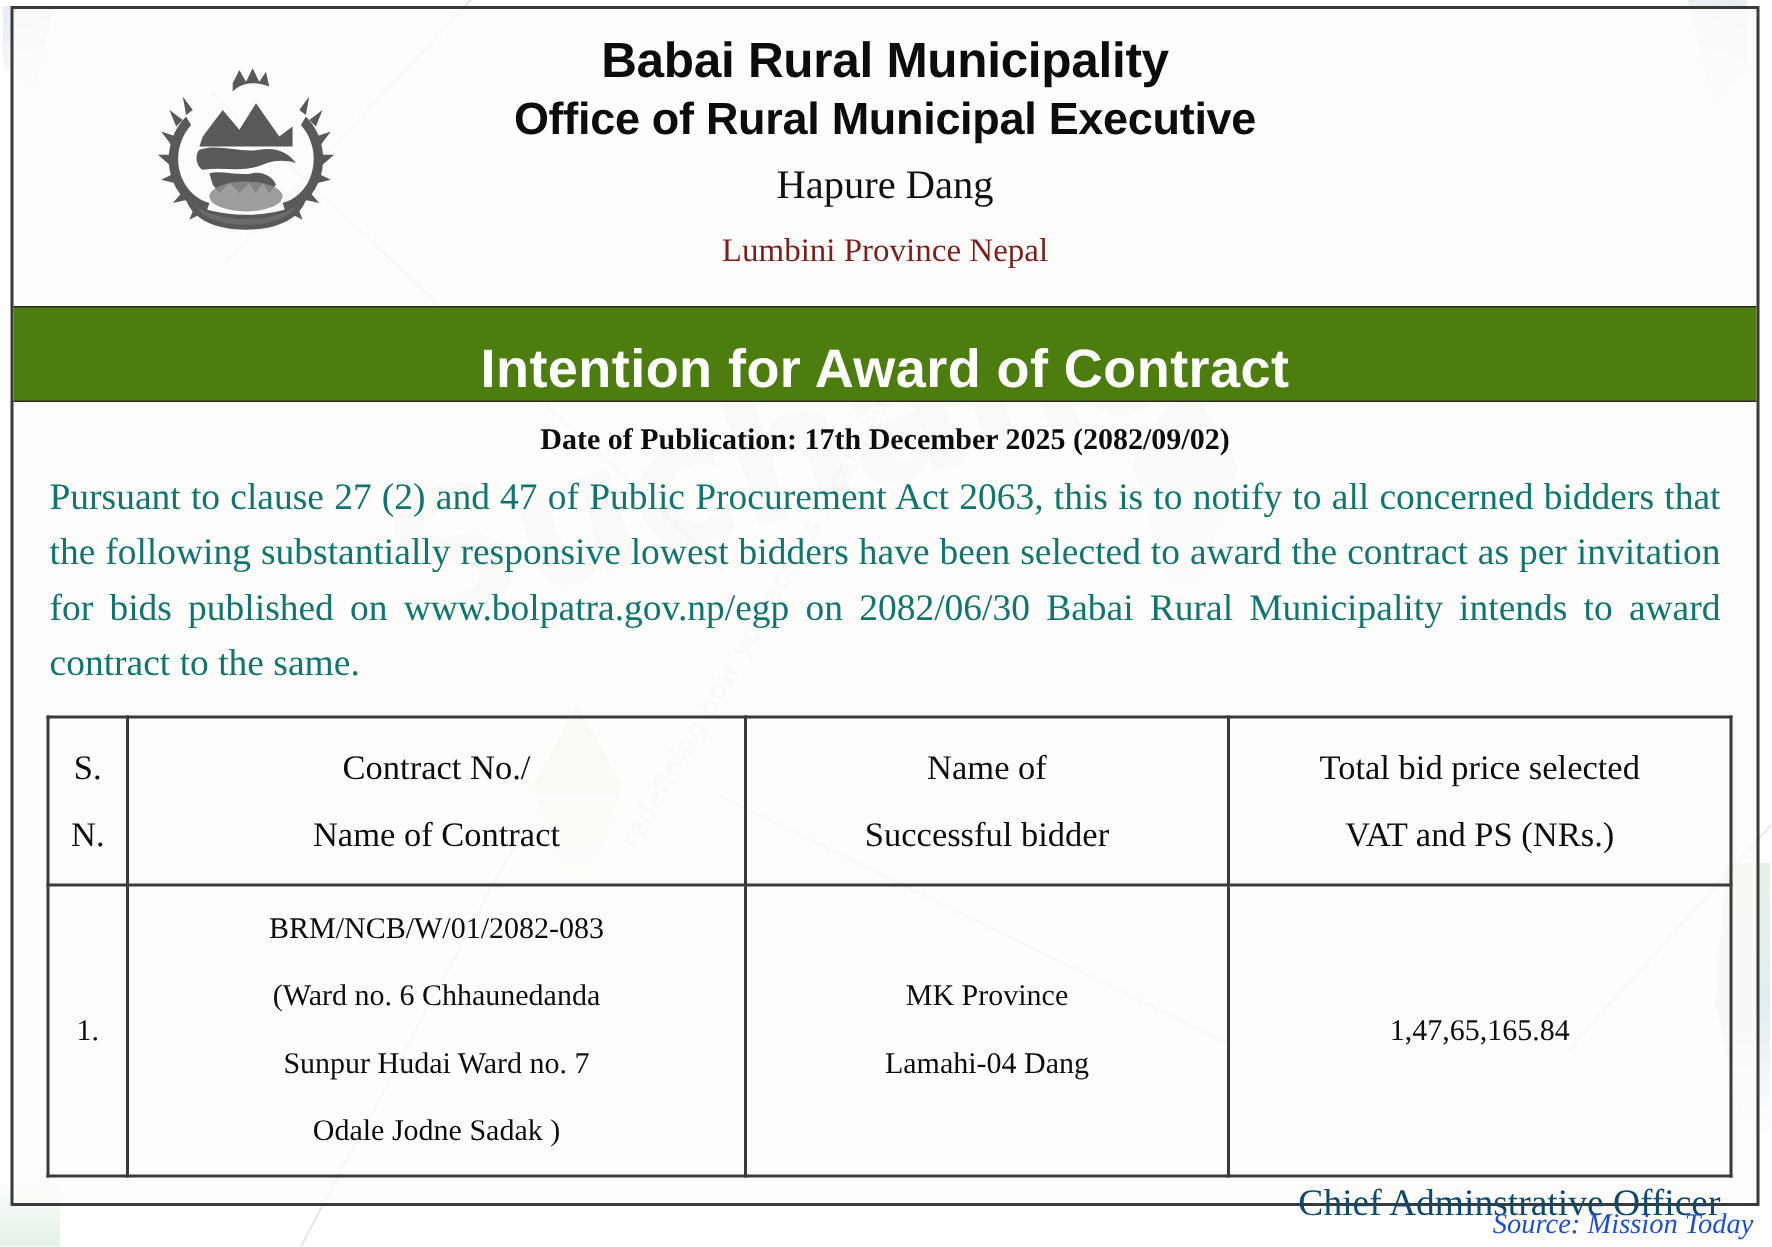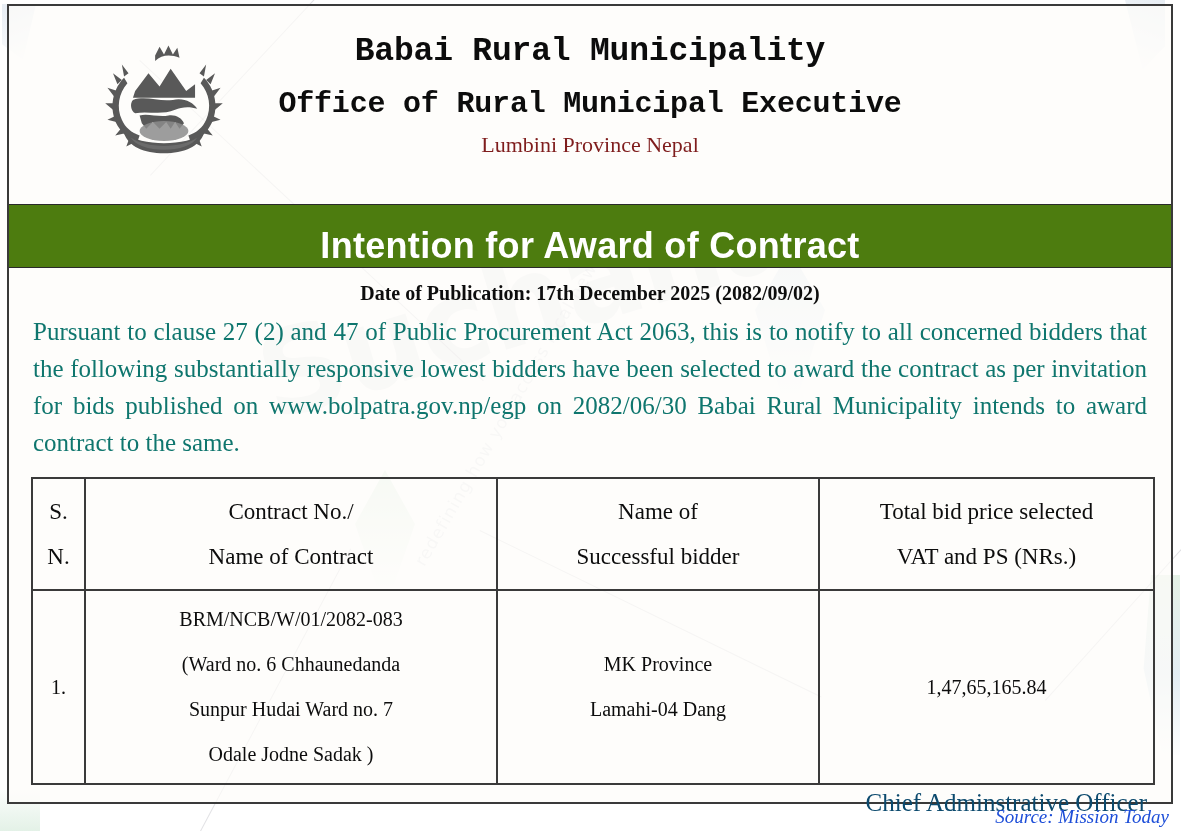--- a/index.html
+++ b/index.html
@@ -127,27 +127,26 @@
     width: 134px;
     height: 122px;
   }
   .emblem svg { display: block; width: 100%; height: 100%; }
 
   .header-text {
     padding-top: 14px;
     text-align: center;
   }
   .org-name-1, .org-name-2 {
-    font-family: Liberation Mono, monospace;
+    font-family: Liberation Sans, sans-serif;
     font-weight: bold;
     font-size: 33px;
     line-height: 40px;
     color: #0c0c0c;
     letter-spacing: -0.2px;
-    margin-top: 12px;
   }
   .org-name-2 { font-size: 30px; }
   .org-sub-1 {
     font-family: "Liberation Serif", serif;
     font-size: 27px;
     line-height: 46px;
     color: #101010;
   }
   .org-sub-2 {
     font-family: "Liberation Serif", serif;
@@ -292,20 +291,21 @@
           </g>
           <g fill="#6b6b6b">
             <path d="M30 88 C44 98 76 98 90 88 C86 95 74 99 60 99 C46 99 34 95 30 88 Z"></path>
           </g>
         </svg>
       </div>
 
       <div class="header-text">
         <div class="org-name-1">Babai Rural Municipality</div>
         <div class="org-name-2">Office of Rural Municipal Executive</div>
+        <div class="org-sub-1">Hapure Dang</div>
         <div class="org-sub-2">Lumbini Province Nepal</div>
       </div>
     </div>
 
     <div class="banner">
       <div class="banner-title">Intention for Award of Contract</div>
     </div>
 
     <div class="body-block">
       <div class="pub-date">Date of Publication: 17th December 2025 (2082/09/02)</div>

